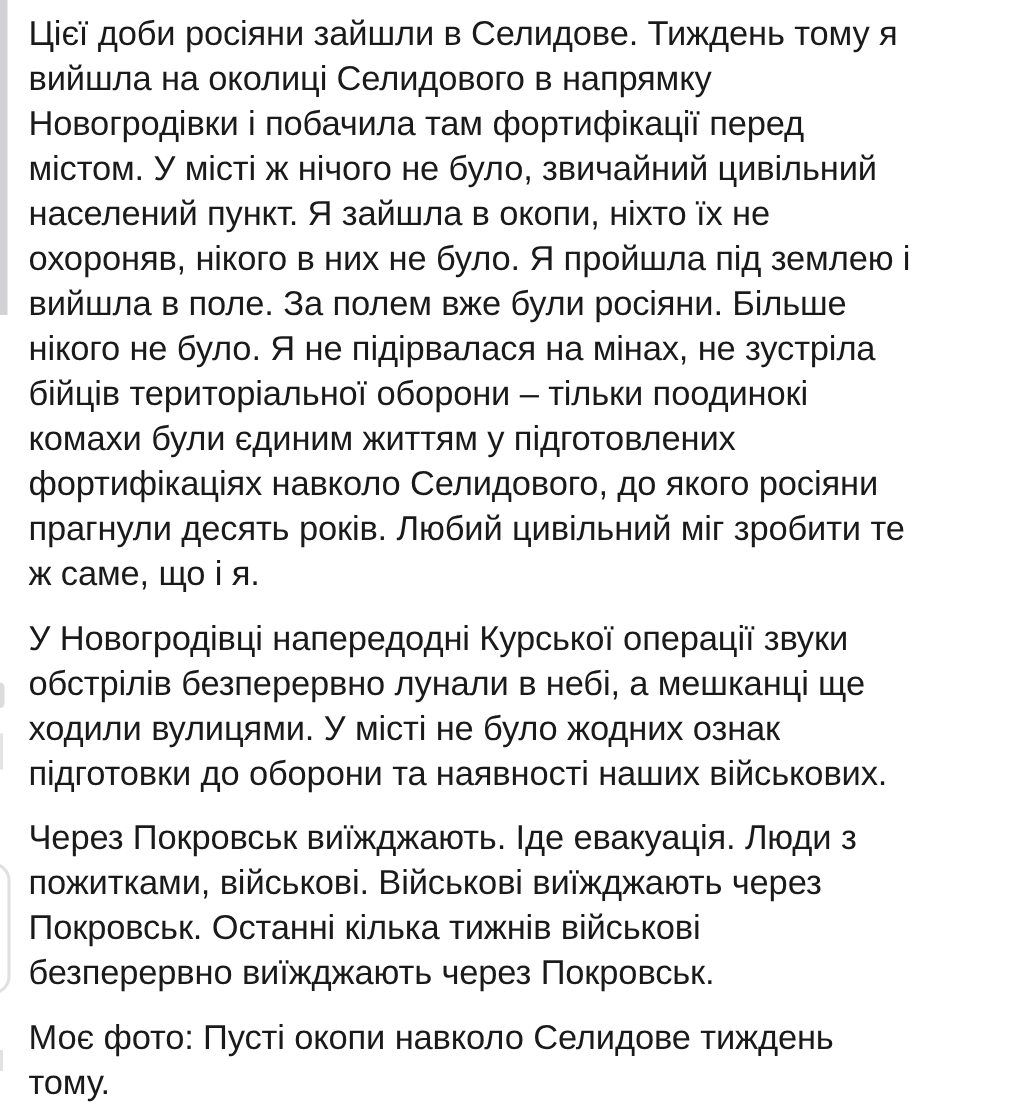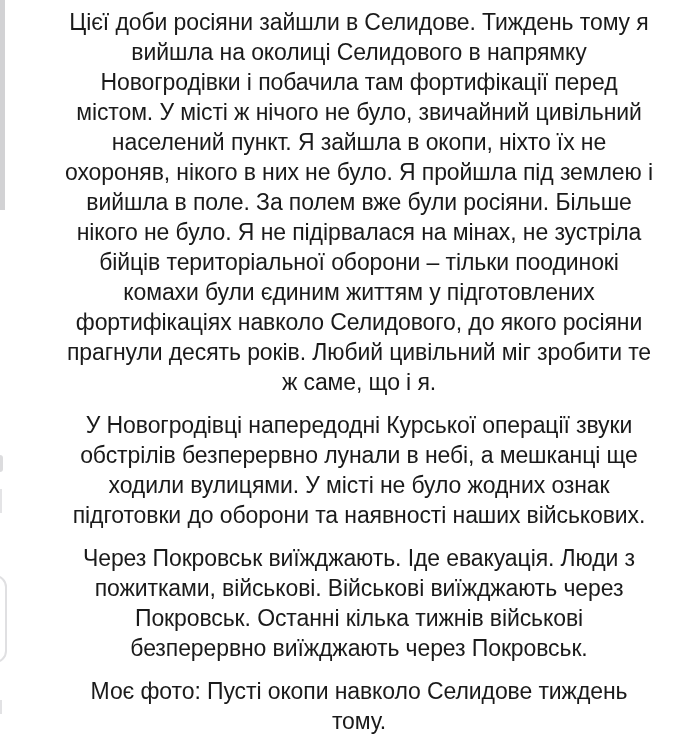--- a/index.html
+++ b/index.html
@@ -12,21 +12,20 @@
     overflow: hidden;
     background: var(--bg, #ffffff);
     font-family: "Liberation Sans", "DejaVu Sans", sans-serif;
   }
   .screen {
     position: relative;
     width: 674px;
     height: 738px;
     overflow: hidden;
     background: var(--bg, #ffffff);
-    text-align: center;
   }
   
   .edge {
     position: absolute;
     left: 0; top: 0;
     width: 8px; height: 738px;
     z-index: 1;
   }
   .edge-strip {
     position: absolute;

